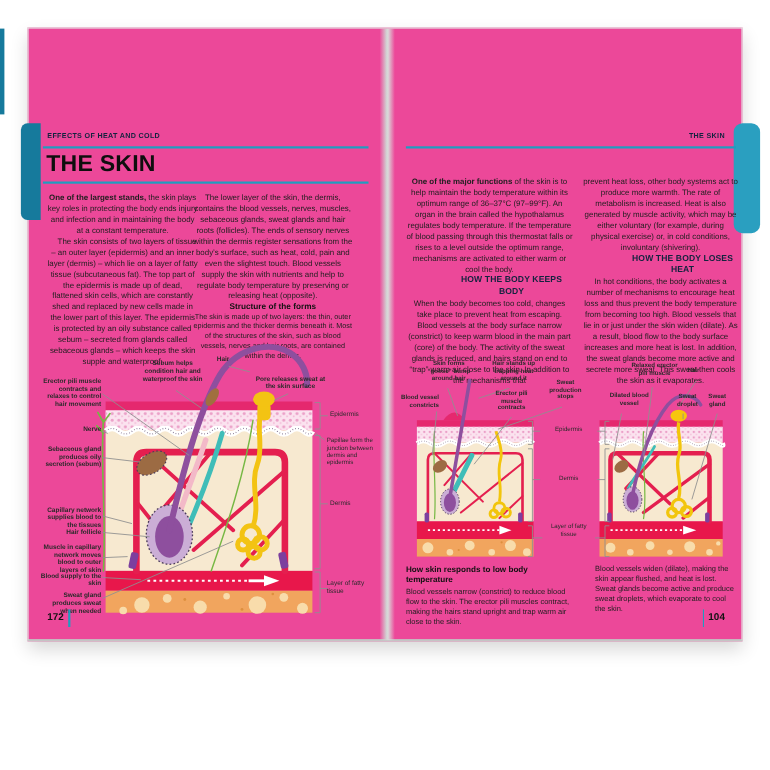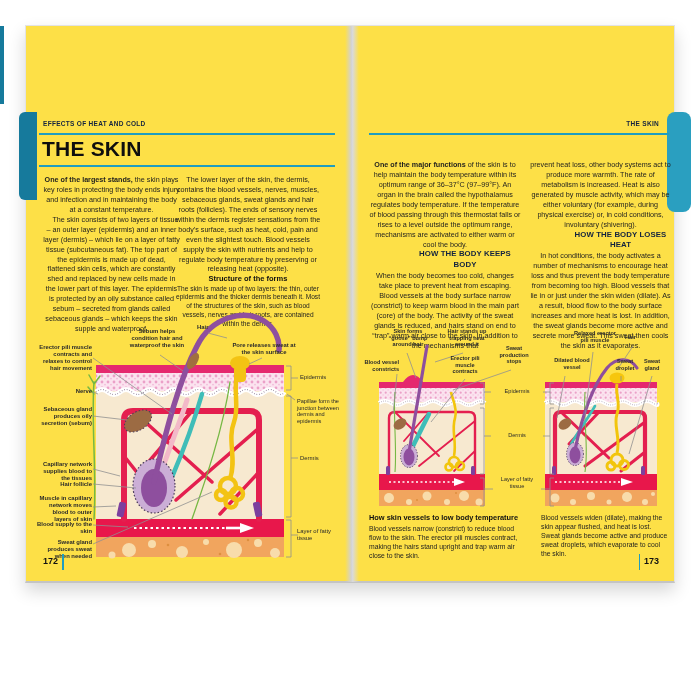--- a/index.html
+++ b/index.html
@@ -5,21 +5,21 @@
   :root{
     --teal:#1f9dc0; --tab-left:#167a9c; --tab-right:#2a9fc0;
     --ink:#1e1e1e; --head-ink:#13233f; --label-ink:#2a2a2a; --leader:#8f8f8f;
   }
   *{box-sizing:border-box;margin:0;padding:0;}
   html,body{width:700px;height:700px;background:#fff;overflow:hidden;
     font-family:"Liberation Sans","DejaVu Sans",sans-serif;color:var(--ink);}
   .abs{position:absolute;}
   #stage{position:relative;width:700px;height:700px;background:#fff;}
   #cover-sliver{left:0;top:26px;width:4px;height:78px;background:var(--tab-left);}
-  #book{left:25px;top:25px;width:650px;height:558px;background:#fde047;
+  #book{left:25px;top:25px;width:650px;height:558px;background:#ec4899;
     border:1px solid #e3e3e3;border-bottom:2px solid #c4c4c4;
     box-shadow:0 8px 16px rgba(0,0,0,.16);}
   #spine{left:319px;top:0;width:14px;height:556px;
     background:linear-gradient(90deg,rgba(255,255,255,0),#d2d2d2 45%,#dadada 55%,rgba(255,255,255,0));}
   .page{position:absolute;top:0;width:325px;height:556px;}
   #left-page{left:0;} #right-page{left:325px;}
   .tab{position:absolute;}
   #tab-left{left:-7px;top:86px;width:18px;height:88px;background:var(--tab-left);border-radius:6px 0 0 6px;}
   #tab-right{right:-15px;top:86px;width:24px;height:100px;background:var(--tab-right);border-radius:8px;}
   .pg-hdr{position:absolute;font-size:6.5px;font-weight:bold;letter-spacing:.3px;color:var(--head-ink);}
@@ -312,24 +312,24 @@
         <div class="dlabel mini-label ct plain" style="left:134px;top:106px;width:48px;">Dermis</div>
         <div class="dlabel mini-label ct plain" style="left:136px;top:150px;width:44px;">Layer of fatty tissue</div>
         <div class="dlabel mini-label ct" style="left:212px;top:4px;width:48px;">Relaxed erector pili muscle</div>
         <div class="dlabel mini-label" style="left:266px;top:8px;width:22px;">Hair</div>
         <div class="dlabel mini-label ct" style="left:193px;top:31px;width:40px;">Dilated blood vessel</div>
         <div class="dlabel mini-label ct" style="left:251px;top:32px;width:30px;">Sweat droplet</div>
         <div class="dlabel mini-label ct" style="left:279px;top:32px;width:28px;">Sweat gland</div>
       </div>
 
       <div class="caption" style="left:18px;top:487px;width:150px;">
-        <div class="cap-head">How skin vessels to low body temperature</div>
+        <div class="cap-head">How skin responds to low body temperature</div>
         <div class="cap-text">Blood vessels narrow (constrict) to reduce blood flow to the skin. The erector pili muscles contract, making the hairs stand upright and trap warm air close to the skin.</div>
       </div>
       <div class="caption" style="left:190px;top:487px;width:128px;">
         <div class="cap-text">Blood vessels widen (dilate), making the skin appear flushed, and heat is lost. Sweat glands become active and produce sweat droplets, which evaporate to cool the skin.</div>
       </div>
 
-      <div class="folio" style="right:17px;top:530px;">173</div>
+      <div class="folio" style="right:17px;top:530px;">104</div>
       <div class="folio-rule" style="right:36px;top:528px;"></div>
     </div>
   </div>
 </div>
 
 </body></html>

